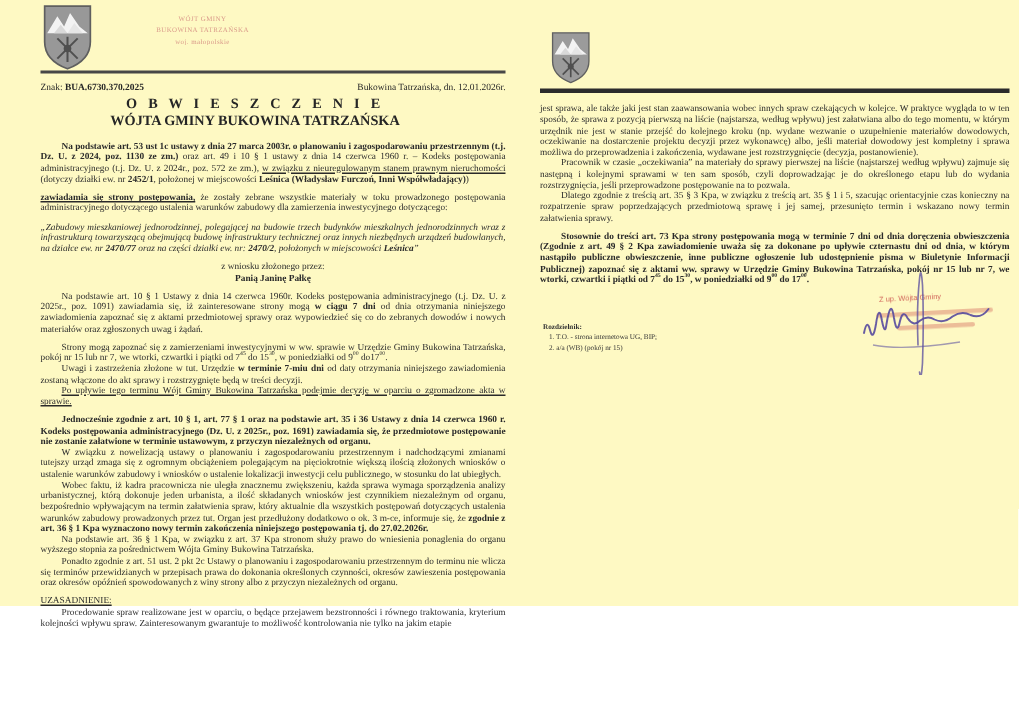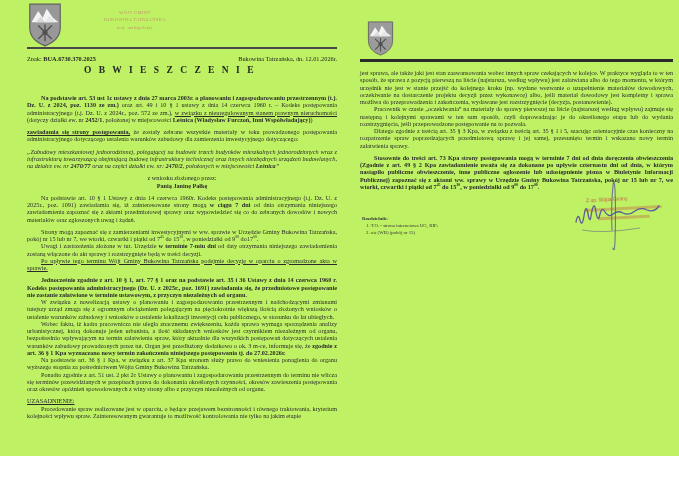--- a/index.html
+++ b/index.html
@@ -3,21 +3,21 @@
 <meta charset="utf-8">
 <style>
   html,body{margin:0;padding:0;}
   body{
     width:679px;height:480px;position:relative;overflow:hidden;
     background:#ffffff;
     font-family:"Liberation Serif","DejaVu Serif",serif;
     color:#262626;
     -webkit-font-smoothing:antialiased;
   }
-  .page{position:absolute;top:0;height:456px;background:#bef264;}
+  .page{position:absolute;top:0;height:404px;background:#fef9c3;}
   #left-page{left:0;width:340px;}
   #right-page{left:340px;width:339px;}
 
   
   .coat{position:absolute;}
   #coat-left{left:28px;top:3px;width:34px;height:44px;}
   #coat-right{left:27px;top:21px;width:27px;height:35px;}
   .coat svg{width:100%;height:100%;display:block;}
 
   
@@ -106,20 +106,21 @@
 
   <div class="rule" id="rule-left"></div>
 
   <div id="ref-row">
     <span><span>Znak: </span><b>BUA.6730.370.2025</b></span>
     <span>Bukowina Tatrzańska, dn. 12.01.2026r.</span>
   </div>
 
   <div id="title-block">
     <div id="title-line1">O B W I E S Z C Z E N I E</div>
+    <div id="title-line2">WÓJTA GMINY BUKOWINA TATRZAŃSKA</div>
   </div>
 
   <div class="body-col" id="body-left">
       <div class="p indent"><span style="font-weight: bold;">Na podstawie art. 53 ust 1c ustawy z dnia 27 marca 2003r. o planowaniu i zagospodarowaniu przestrzennym (t.j. Dz. U. z 2024, poz. 1130 ze zm.)</span><span> oraz art. 49 i 10 § 1 ustawy z dnia 14 czerwca 1960 r. – Kodeks postępowania administracyjnego (t.j. Dz. U. z 2024r., poz. 572 ze zm.), </span><span style="text-decoration: underline;">w związku z nieuregulowanym stanem prawnym nieruchomości</span><span> (dotyczy działki ew. nr </span><span style="font-weight: bold;">2452/1</span><span>, położonej w miejscowości </span><span style="font-weight: bold;">Leśnica (Władysław Furczoń, Inni Współwładający)</span><span>)</span></div>
       <div class="p gap"><span style="font-weight: bold; text-decoration: underline;">zawiadamia się strony postępowania,</span><span> że zostały zebrane wszystkie materiały w toku prowadzonego postępowania administracyjnego dotyczącego ustalenia warunków zabudowy dla zamierzenia inwestycyjnego dotyczącego:</span></div>
       <div class="p gap"><span style="font-style: italic;">„Zabudowy mieszkaniowej jednorodzinnej, polegającej na budowie trzech budynków mieszkalnych jednorodzinnych wraz z infrastrukturą towarzyszącą obejmującą budowę infrastruktury technicznej oraz innych niezbędnych urządzeń budowlanych, na działce ew. nr </span><span style="font-weight: bold; font-style: italic;">2470/77</span><span style="font-style: italic;"> oraz na części działki ew. nr: </span><span style="font-weight: bold; font-style: italic;">2470/2</span><span style="font-style: italic;">, położonych w miejscowości </span><span style="font-weight: bold; font-style: italic;">Leśnica</span><span style="font-style: italic;">”</span></div>
       <div class="p gap center"><span>z wniosku złożonego przez:</span></div>
       <div class="p center"><span style="font-weight: bold;">Panią Janinę Pałkę</span></div>
       <div class="p gap indent"><span>Na podstawie art. 10 § 1 Ustawy z dnia 14 czerwca 1960r. Kodeks postępowania administracyjnego (t.j. Dz. U. z 2025r., poz. 1091) zawiadamia się, iż zainteresowane strony mogą </span><span style="font-weight: bold;">w ciągu 7 dni</span><span> od dnia otrzymania niniejszego zawiadomienia zapoznać się z aktami przedmiotowej sprawy oraz wypowiedzieć się co do zebranych dowodów i nowych materiałów oraz zgłoszonych uwag i żądań.</span></div>
       <div class="p gap indent"><span>Strony mogą zapoznać się z zamierzeniami inwestycyjnymi w ww. sprawie w Urzędzie Gminy Bukowina Tatrzańska, pokój nr 15 lub nr 7, we wtorki, czwartki i piątki od 7</span><sup>45</sup><span> do 15</span><sup>30</sup><span>, w poniedziałki od 9</span><sup>00</sup><span> do17</span><sup>00</sup><span>.</span></div>

